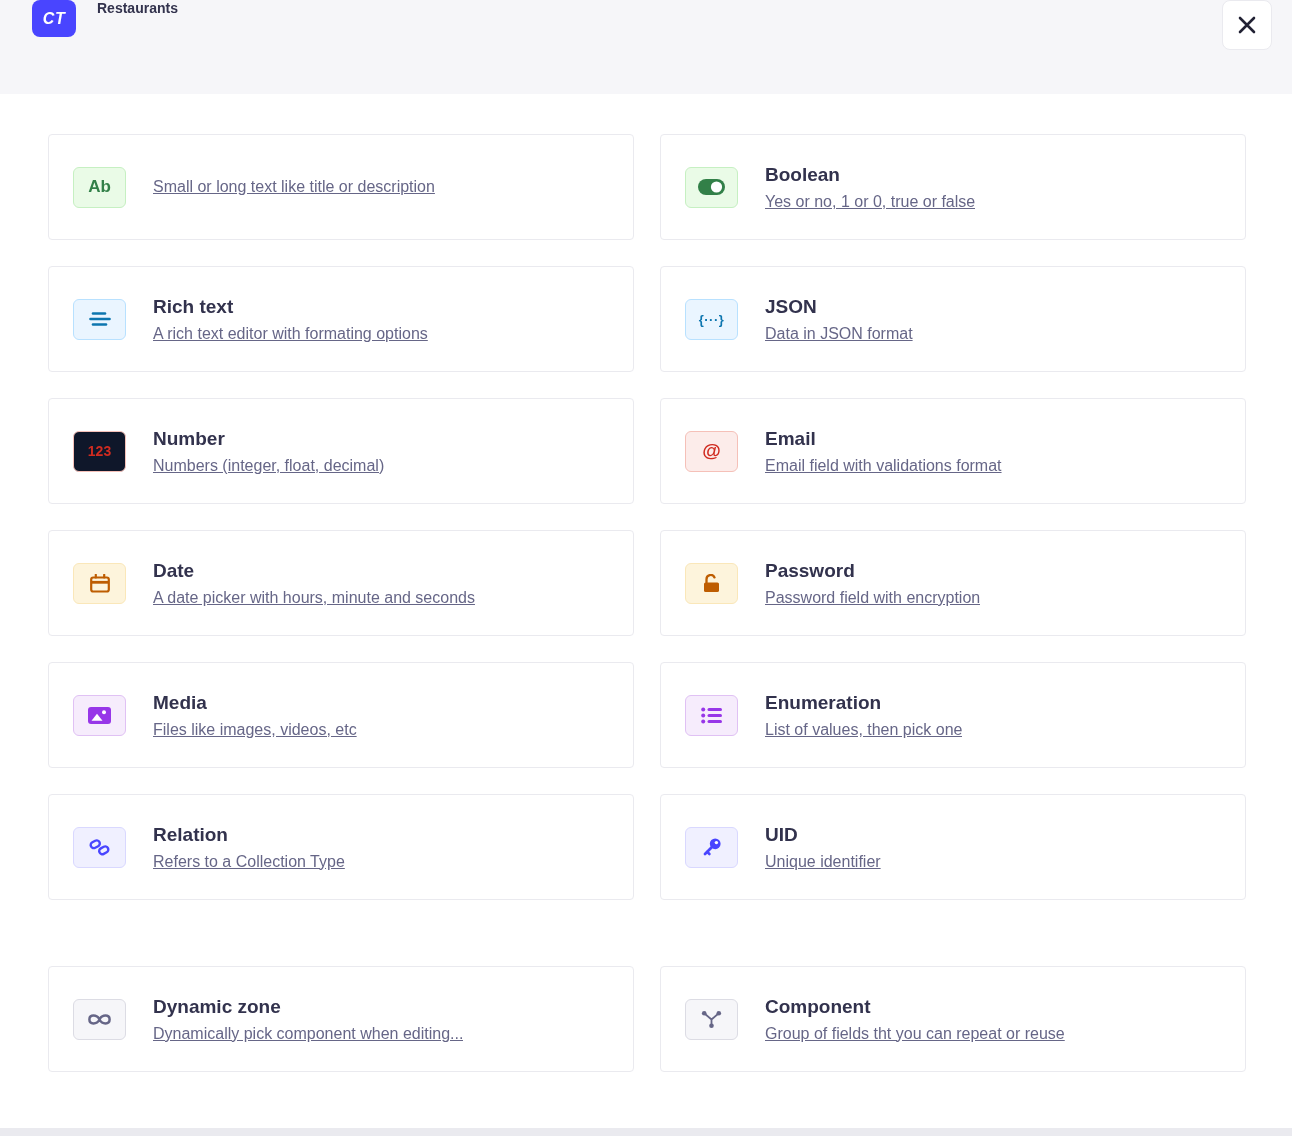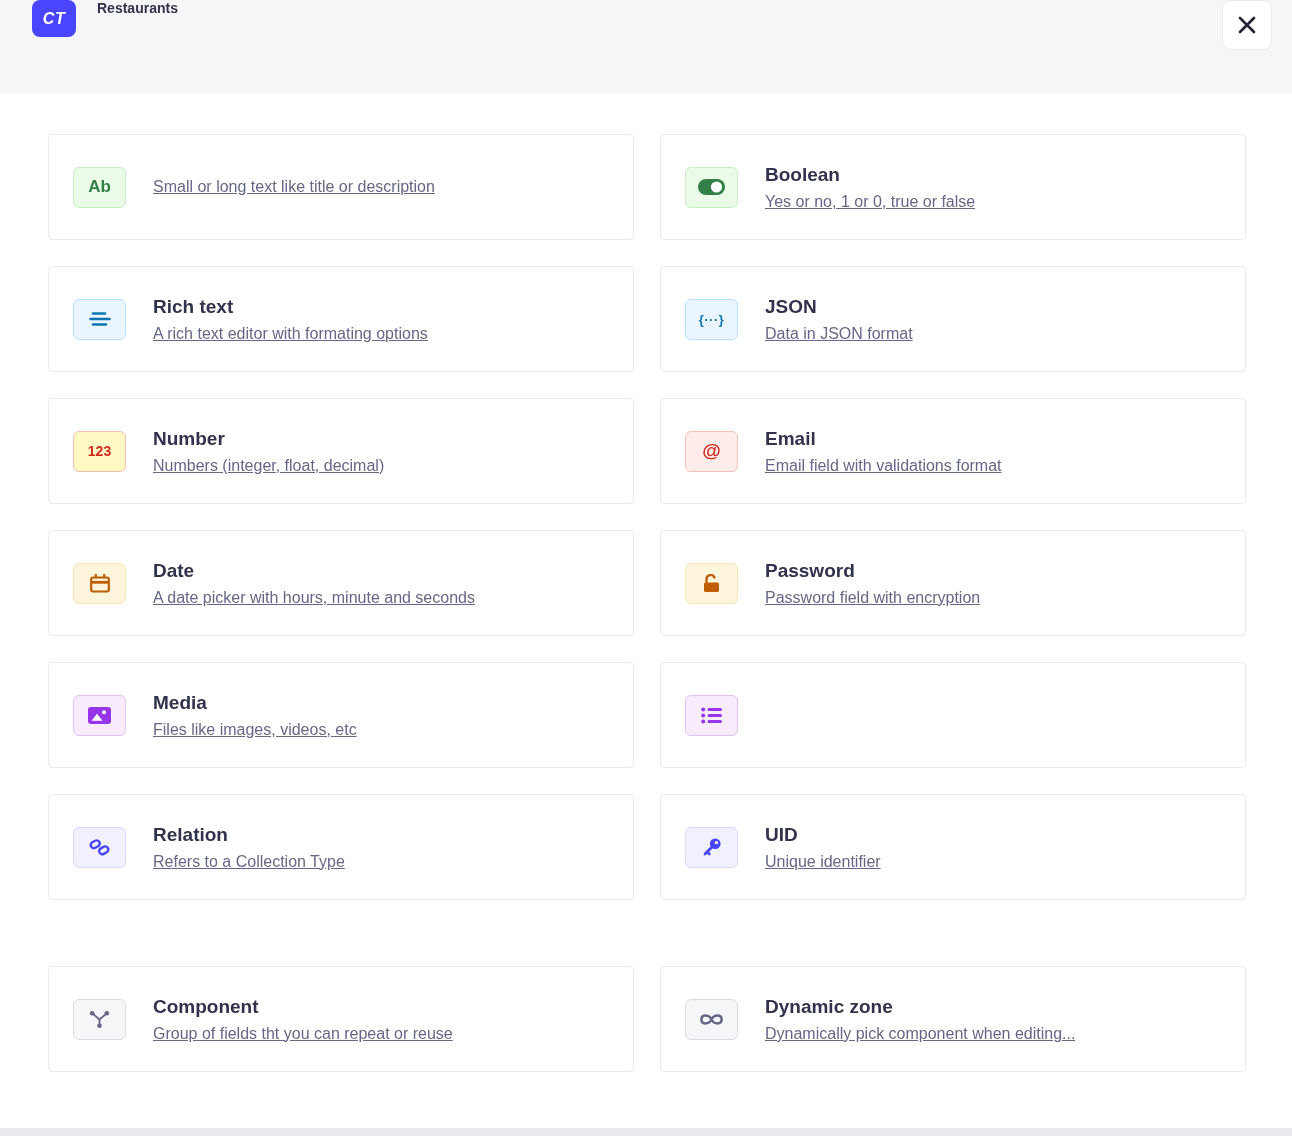--- a/index.html
+++ b/index.html
@@ -133,21 +133,21 @@
       <div class="field-card">
     <div class="icon-box" style="background: rgb(234, 245, 255); border-color: rgb(184, 225, 255); color: rgb(12, 117, 175);">
           <span class="tx-br">{···}</span>
         </div>
     <div class="card-text">
       <div class="card-title">JSON</div>
       <div class="card-desc">Data in JSON format</div>
     </div>
   </div>
       <div class="field-card">
-    <div class="icon-box" style="background: #fef9c3; border-color: rgb(245, 192, 184); color: rgb(208, 43, 32);">
+    <div class="icon-box" style="background: #0f172a; border-color: rgb(245, 192, 184); color: rgb(208, 43, 32);">
           <span class="tx-md">123</span>
         </div>
     <div class="card-text">
       <div class="card-title">Number</div>
       <div class="card-desc">Numbers (integer, float, decimal)</div>
     </div>
   </div>
       <div class="field-card">
     <div class="icon-box" style="background: rgb(252, 236, 234); border-color: rgb(245, 192, 184); color: rgb(208, 43, 32);">
           <span class="tx-at">@</span>
@@ -200,20 +200,24 @@
     <div class="icon-box" style="background: rgb(246, 236, 252); border-color: rgb(224, 193, 244); color: rgb(151, 54, 232);">
           <svg width="21" height="17" viewBox="0 0 21 17" fill="currentColor">
             <circle cx="2.2" cy="2.6" r="2"></circle>
             <rect x="6.5" y="1.1" width="14.5" height="3" rx="1.5"></rect>
             <circle cx="2.2" cy="8.5" r="2"></circle>
             <rect x="6.5" y="7" width="14.5" height="3" rx="1.5"></rect>
             <circle cx="2.2" cy="14.4" r="2"></circle>
             <rect x="6.5" y="12.9" width="14.5" height="3" rx="1.5"></rect>
           </svg>
         </div>
+    <div class="card-text">
+      <div class="card-title">Enumeration</div>
+      <div class="card-desc">List of values, then pick one</div>
+    </div>
   </div>
       <div class="field-card">
     <div class="icon-box" style="background: rgb(240, 240, 255); border-color: rgb(217, 216, 255); color: rgb(73, 69, 255);">
           <svg width="21" height="21" viewBox="0 0 21 21" fill="none" stroke="currentColor" stroke-width="2.4">
             <rect x="1.5" y="4.2" width="9.5" height="6.2" rx="3.1" transform="rotate(-28 6.2 7.3)"></rect>
             <rect x="10" y="10.2" width="9.5" height="6.2" rx="3.1" transform="rotate(-28 14.8 13.3)"></rect>
           </svg>
         </div>
     <div class="card-text">
       <div class="card-title">Relation</div>
@@ -231,39 +235,39 @@
         </div>
     <div class="card-text">
       <div class="card-title">UID</div>
       <div class="card-desc">Unique identifier</div>
     </div>
   </div>
     </section>
   <section class="grid advanced" id="advanced-grid">
       <div class="field-card">
     <div class="icon-box" style="background: rgb(246, 246, 249); border-color: rgb(220, 220, 228); color: rgb(102, 102, 135);">
+          <svg width="27" height="15" viewBox="0 0 27 15" fill="none" stroke="currentColor" stroke-width="2.5">
+            <path d="M13.5 7.5 C10.8 2.2, 3.4 2.4, 3.4 7.5 C3.4 12.6, 10.8 12.8, 13.5 7.5 C16.2 2.2, 23.6 2.4, 23.6 7.5 C23.6 12.6, 16.2 12.8, 13.5 7.5 Z"></path>
+          </svg>
+        </div>
+    <div class="card-text">
+      <div class="card-title">Dynamic zone</div>
+      <div class="card-desc">Dynamically pick component when editing...</div>
+    </div>
+  </div>
+      <div class="field-card">
+    <div class="icon-box" style="background: rgb(246, 246, 249); border-color: rgb(220, 220, 228); color: rgb(102, 102, 135);">
           <svg width="21" height="19" viewBox="0 0 21 19">
             <path d="M3.2 3.2 L10.5 9.5 L17.8 3.2 M10.5 9.5 L10.5 15.8" fill="none" stroke="currentColor" stroke-width="1.8"></path>
             <circle cx="3.2" cy="3.2" r="2.3" fill="currentColor"></circle>
             <circle cx="17.8" cy="3.2" r="2.3" fill="currentColor"></circle>
             <circle cx="10.5" cy="15.8" r="2.3" fill="currentColor"></circle>
           </svg>
         </div>
     <div class="card-text">
       <div class="card-title">Component</div>
       <div class="card-desc">Group of fields tht you can repeat or reuse</div>
     </div>
   </div>
-      <div class="field-card">
-    <div class="icon-box" style="background: rgb(246, 246, 249); border-color: rgb(220, 220, 228); color: rgb(102, 102, 135);">
-          <svg width="27" height="15" viewBox="0 0 27 15" fill="none" stroke="currentColor" stroke-width="2.5">
-            <path d="M13.5 7.5 C10.8 2.2, 3.4 2.4, 3.4 7.5 C3.4 12.6, 10.8 12.8, 13.5 7.5 C16.2 2.2, 23.6 2.4, 23.6 7.5 C23.6 12.6, 16.2 12.8, 13.5 7.5 Z"></path>
-          </svg>
-        </div>
-    <div class="card-text">
-      <div class="card-title">Dynamic zone</div>
-      <div class="card-desc">Dynamically pick component when editing...</div>
-    </div>
-  </div>
     </section>
 </main>
 
 <div class="footer-strip"></div>
 
 </body></html>

